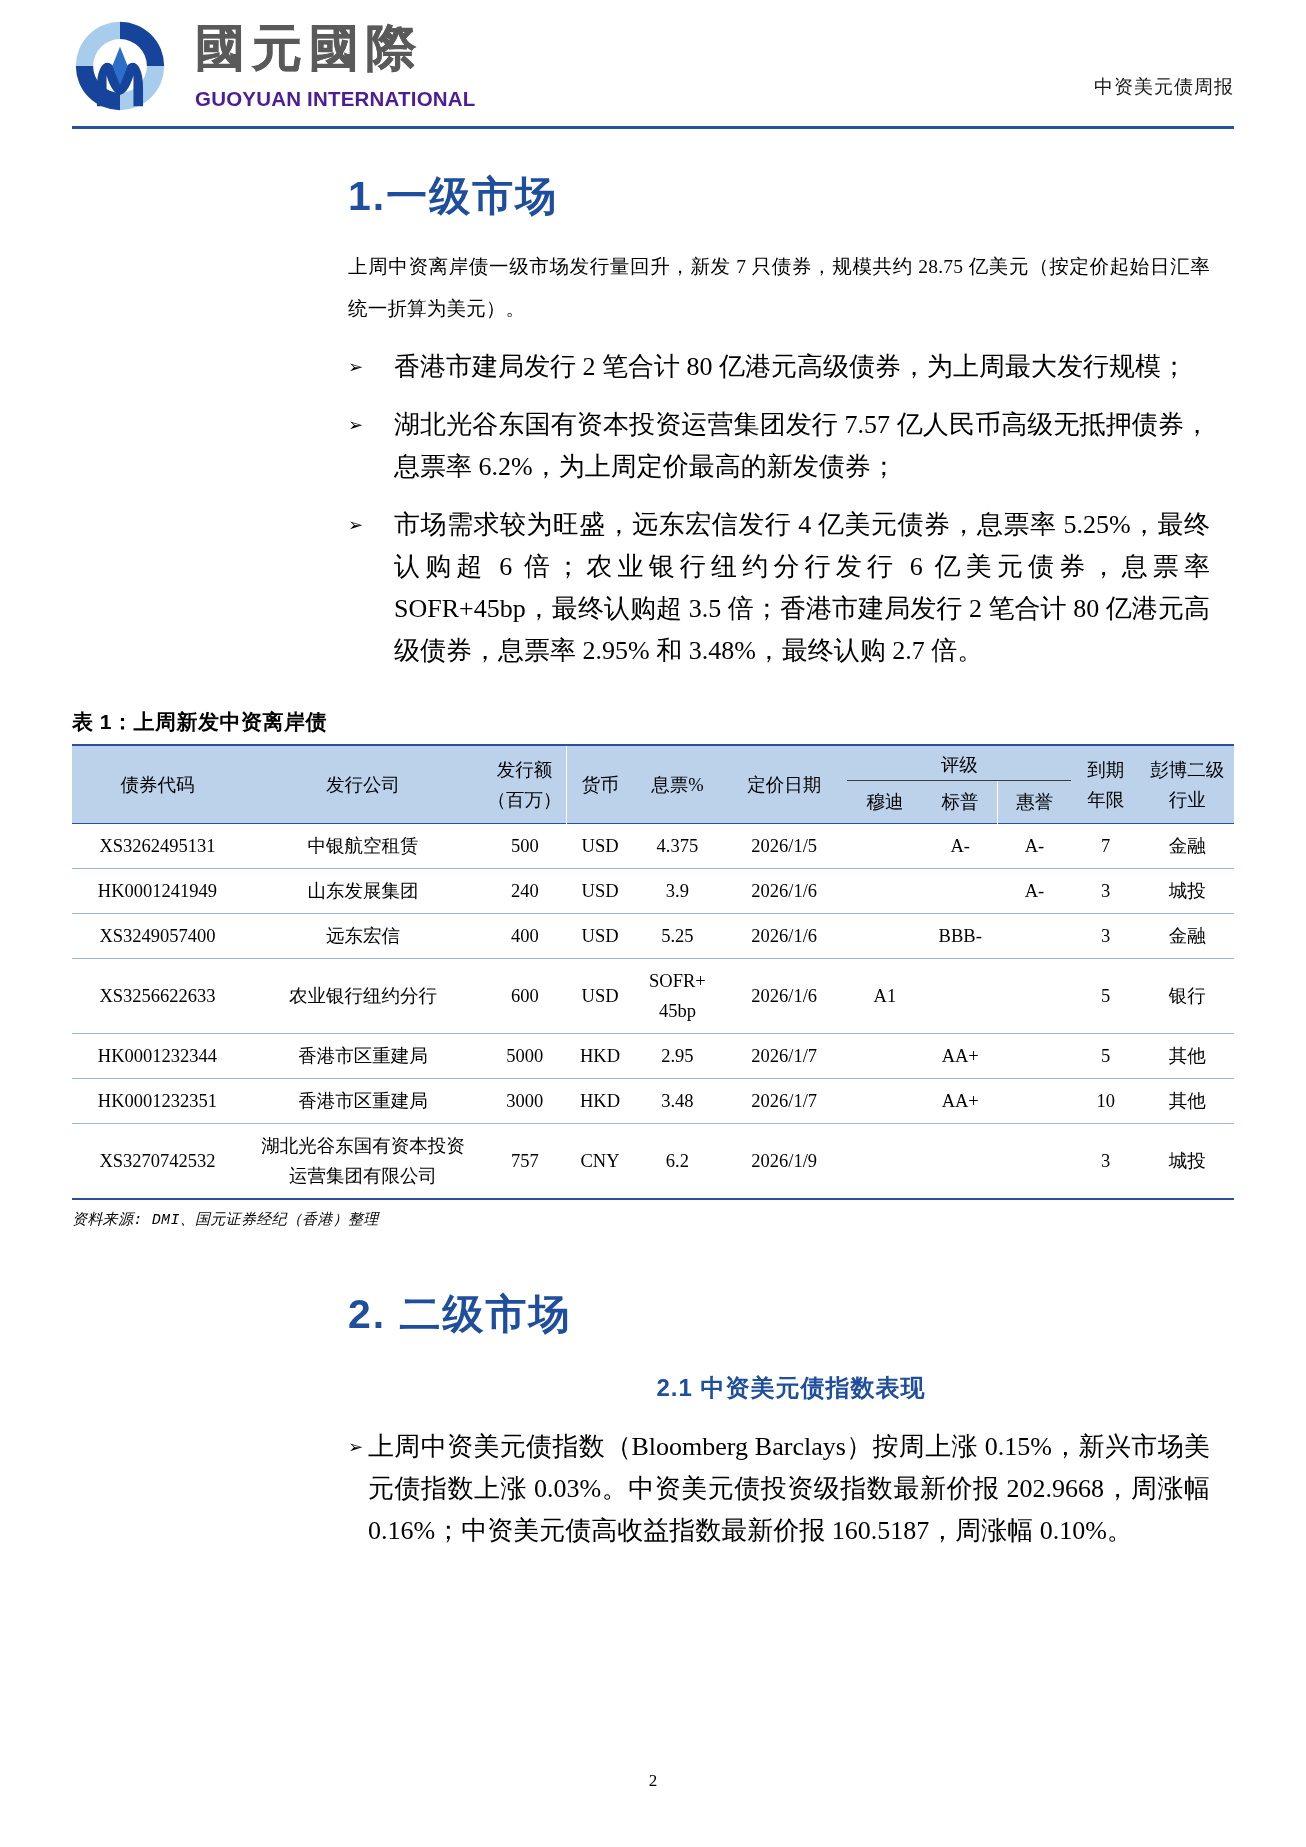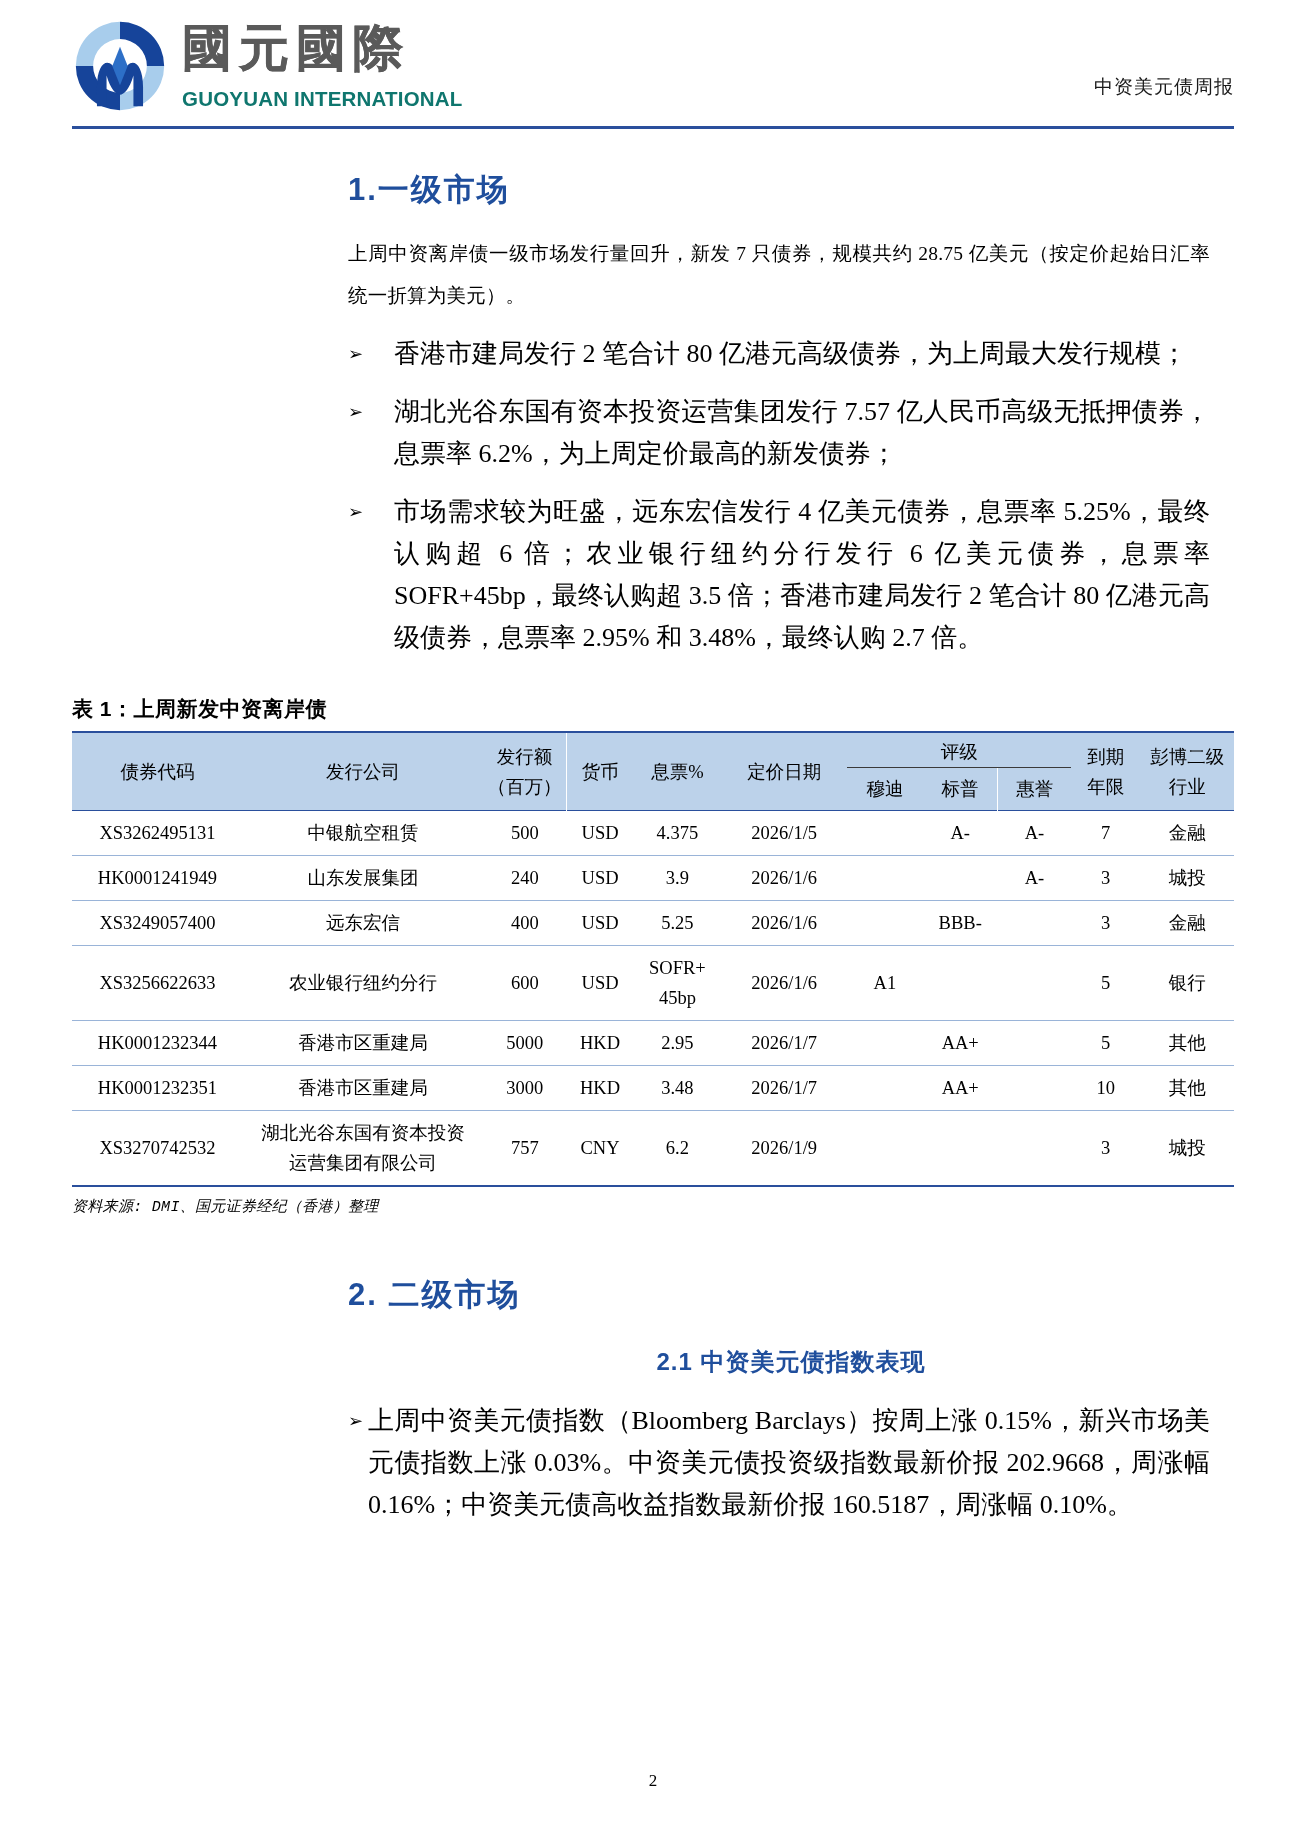--- a/index.html
+++ b/index.html
@@ -26,21 +26,21 @@
   .doc-header {
     position: relative;
     height: 122px;
     display: flex;
     align-items: flex-end;
     justify-content: space-between;
   }
   .logo-block {
     display: flex;
     align-items: center;
-    gap: 14px;
+    gap: 27px;
     padding-bottom: 8px;
   }
   .logo-mark {
     width: 96px;
     height: 96px;
     position: relative;
     flex: 0 0 auto;
   }
   .logo-text-wrap {
     display: flex;
@@ -54,42 +54,42 @@
     font-weight: 700;
     letter-spacing: 7px;
     color: #5a5a5a;
     -webkit-text-stroke: 0.5px #5a5a5a;
   }
   .logo-en {
     font-family: "Liberation Sans", sans-serif;
     font-size: 20.5px;
     font-weight: 700;
     letter-spacing: 0.2px;
-    color: #0f766e;
+    color: #4c1d95;
     margin-top: 16px;
   }
   .header-right {
     font-size: 19px;
     color: #1a1a1a;
     padding-bottom: 22px;
     letter-spacing: 1px;
     font-family: "Liberation Serif", serif;
   }
   .header-rule {
     height: 3px;
     background: #2a4f9c;
     margin-top: 4px;
   }
 
   
   .h1 {
     color: #1f4e9c;
     font-family: "Liberation Sans", sans-serif;
     font-weight: 700;
-    font-size: 31px;
+    font-size: 41px;
     letter-spacing: 2px;
     margin: 40px 0 0 0;
     padding-left: 276px;
   }
   .h1.sec2 {
     padding-left: 276px;
     margin-top: 58px;
   }
   .h2 {
     color: #1f4e9c;

